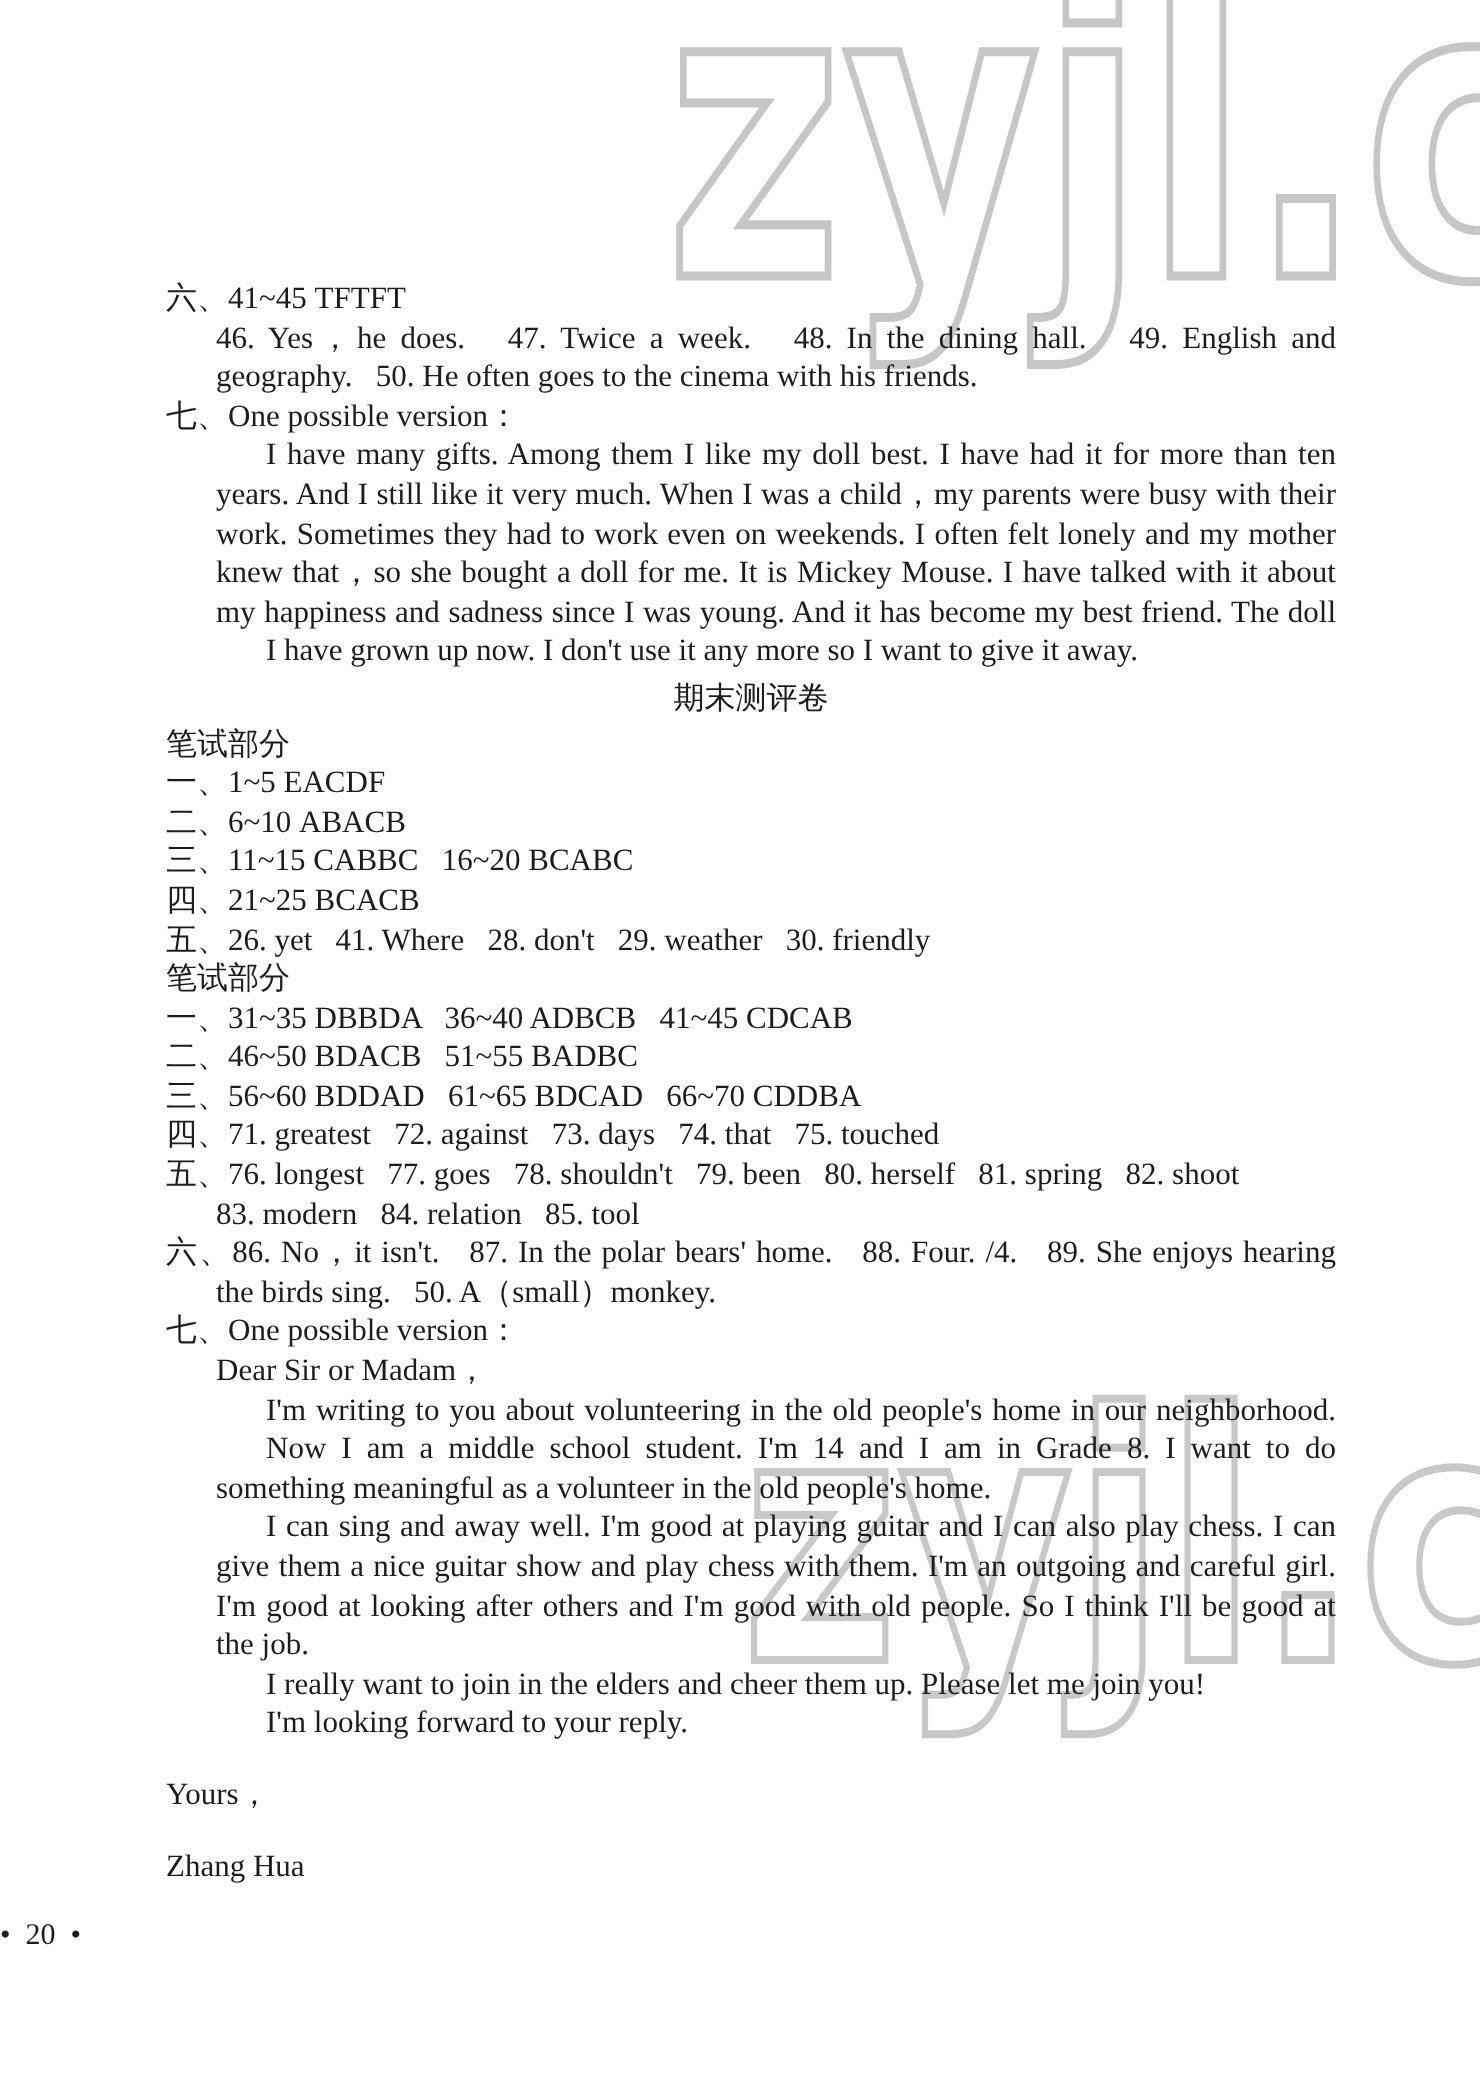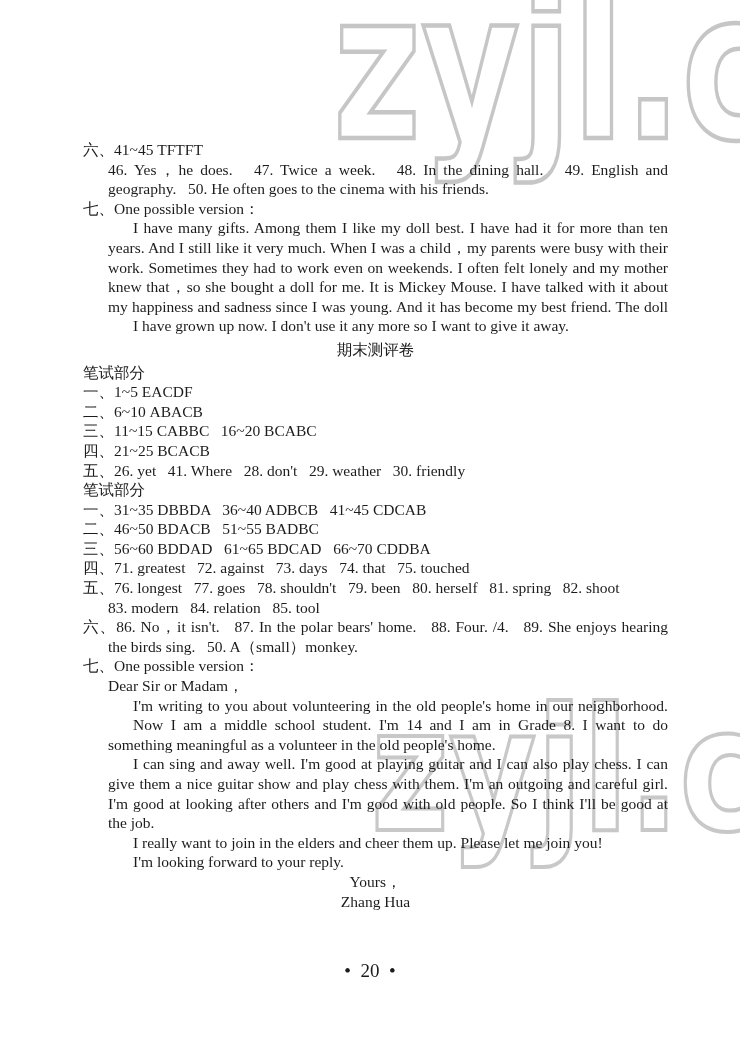--- a/index.html
+++ b/index.html
@@ -35,32 +35,32 @@
     z-index: 1;
     font-size: 15.5px;
     line-height: 19.6px;
   }
 
   .ln { white-space: pre-wrap; }
   .i0 { margin-left: 0; }
   .i1 { margin-left: 25px; }
   .i2 { margin-left: 50px; }
   .just { text-align: justify; text-align-last: justify; text-justify: inter-word; }
-  .al-right { text-align: center; }
+  .al-right { text-align: left; margin-top: 16px; }
   .al-center { text-align: center; }
   .bold { font-weight: normal; }
 
   [data-name="exam-title"] { margin-top: 4px; margin-bottom: 3px; }
 
   .footer {
     position: absolute;
     left: 0; right: 0;
     top: 960px;
-    text-align: center;
-    font-size: 19px;
+    text-align: left;
+    font-size: 15px;
     white-space: pre;
     z-index: 1;
     color: #1c1c1c;
   }
 </style>
 </head>
 <body data-name="answer-sheet-page">
 
 <svg class="wm-layer" data-name="watermark-layer" width="740" height="1047" viewBox="0 0 740 1047" aria-hidden="true">
   <text class="wm-text" data-name="watermark-top-text" transform="translate(333,138) scale(0.74 1)" font-size="205" stroke="#c6c6c6" stroke-width="4.5">zyjl.c</text>

